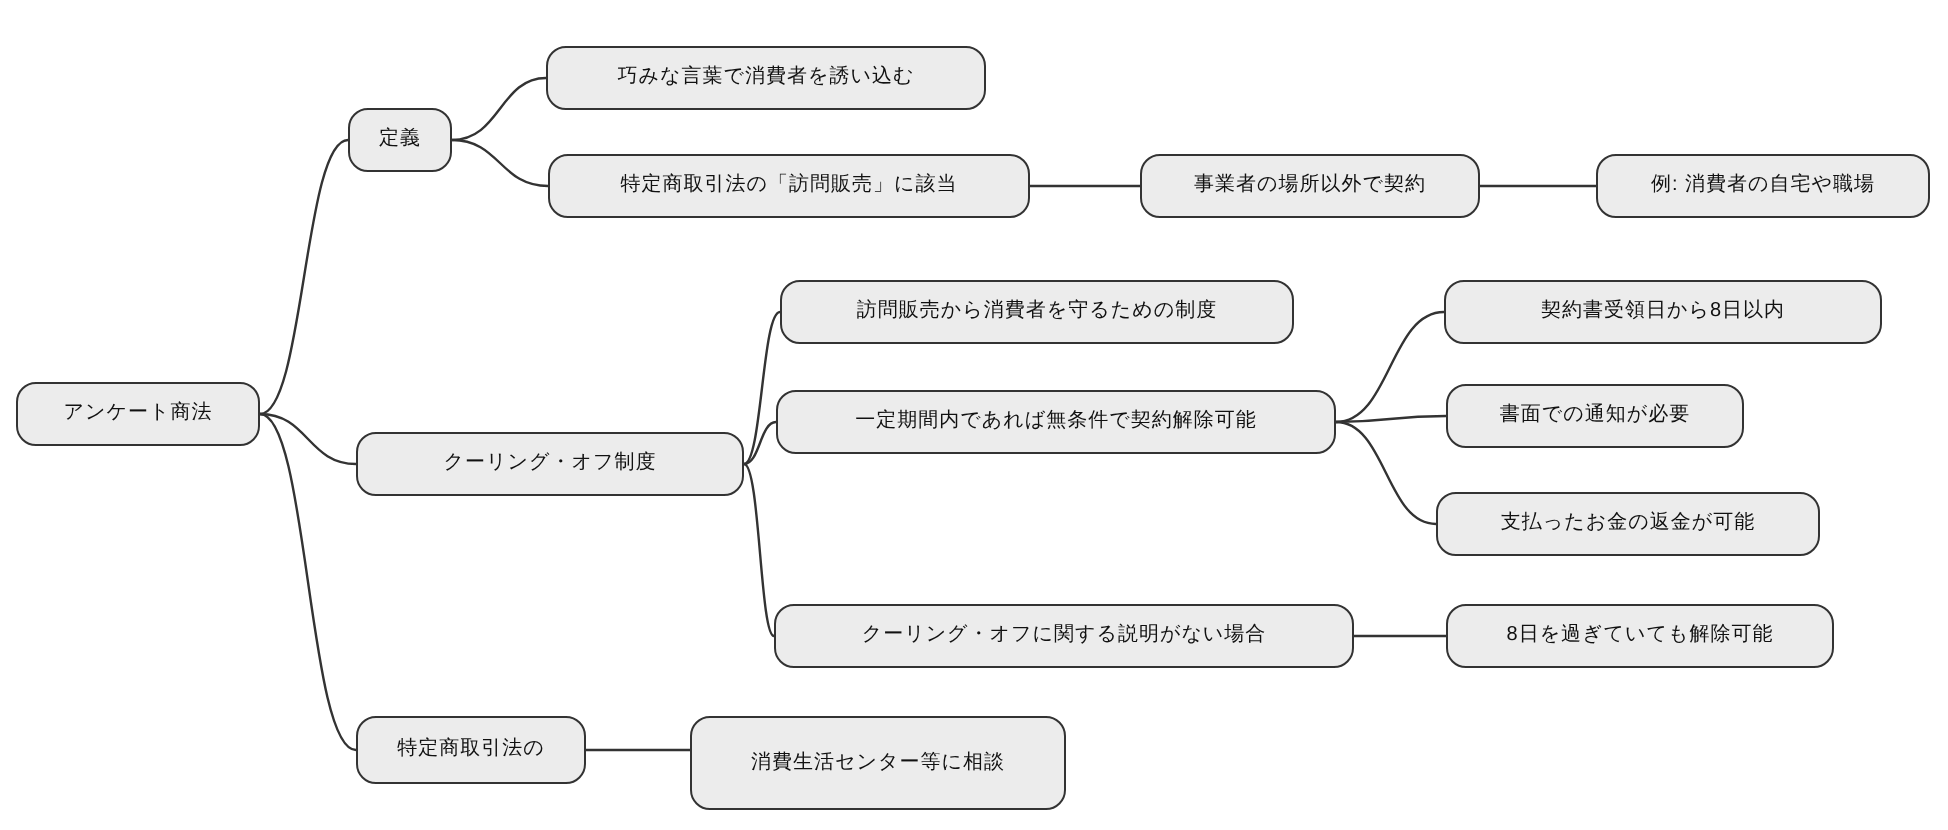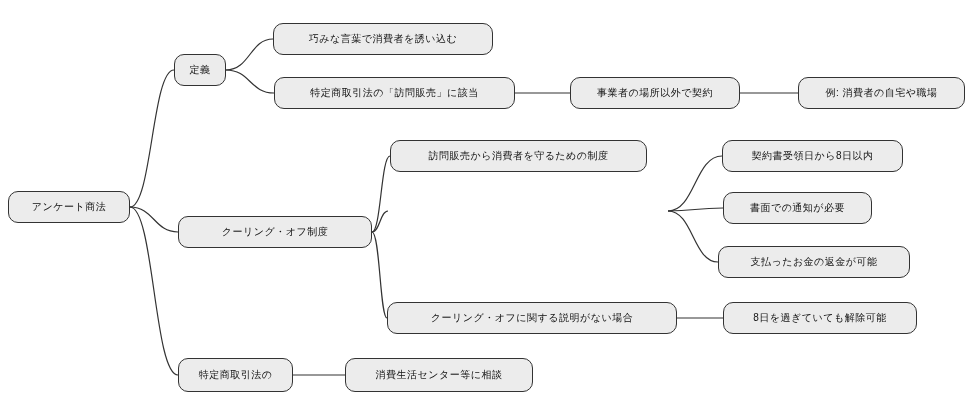--- a/index.html
+++ b/index.html
@@ -76,28 +76,29 @@
   <div class="node" style="left:274px; top:77px; width:241px; height:32px;">特定商取引法の「訪問販売」に該当</div>
 
   <div class="node" style="left:570px; top:77px; width:170px; height:32px;">事業者の場所以外で契約</div>
 
   <div class="node" style="left:798px; top:77px; width:167px; height:32px;">例: 消費者の自宅や職場</div>
 
   <div class="node" style="left:178px; top:216px; width:194px; height:32px;">クーリング・オフ制度</div>
 
   <div class="node" style="left:390px; top:140px; width:257px; height:32px;">訪問販売から消費者を守るための制度</div>
 
+  <div class="node" style="left:388px; top:195px; width:280px; height:32px;">一定期間内であれば無条件で契約解除可能</div>
 
-  <div class="node" style="left:722px; top:140px; width:181px; height:32px;">契約書受領日から8日以内</div>
+  <div class="node" style="left:722px; top:140px; width:219px; height:32px;">契約書受領日から8日以内</div>
 
   <div class="node" style="left:718px; top:246px; width:192px; height:32px;">支払ったお金の返金が可能</div>
 
   <div class="node" style="left:723px; top:192px; width:149px; height:32px;">書面での通知が必要</div>
 
   <div class="node" style="left:387px; top:302px; width:290px; height:32px;">クーリング・オフに関する説明がない場合</div>
 
   <div class="node" style="left:723px; top:302px; width:194px; height:32px;">8日を過ぎていても解除可能</div>
 
   <div class="node" style="left:178px; top:358px; width:115px; height:34px;">特定商取引法の</div>
 
-  <div class="node" style="left:345px; top:358px; width:188px; height:34px;">消費生活センター等に相談</div>
+  <div class="node" style="left:345px; top:358px; width:188px; height:47px;">消費生活センター等に相談</div>
 
 </div>
 
 </body></html>

